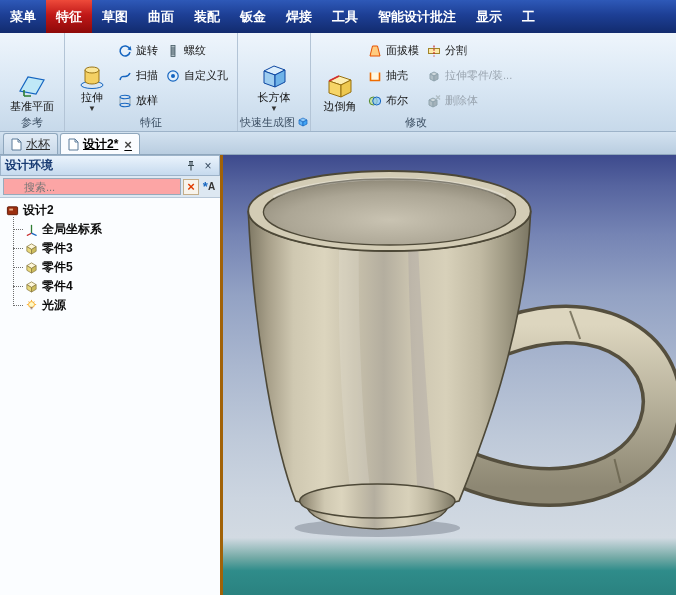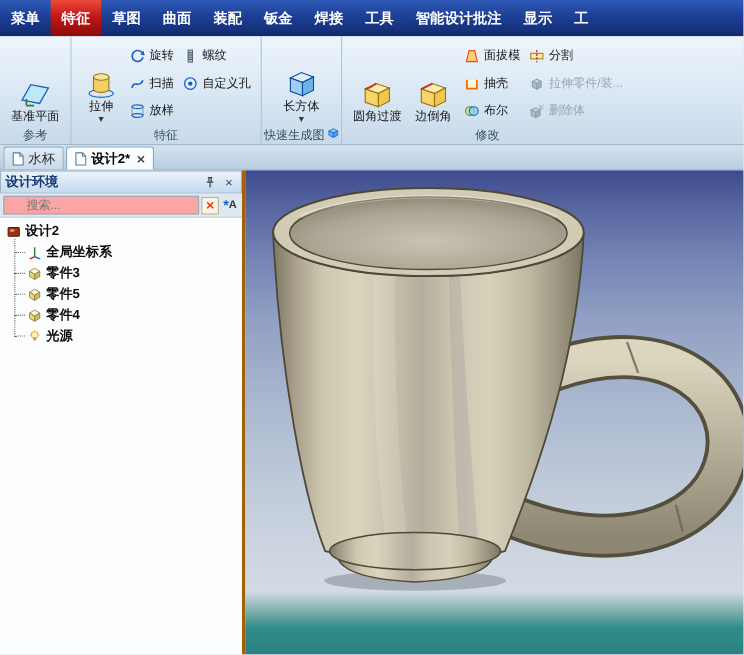--- a/index.html
+++ b/index.html
@@ -32,21 +32,21 @@
   .smallbtn.disabled { color:#9aa5b0; }
   .bicon, .sicon { display:flex; align-items:center; justify-content:center; flex:none; }
 
   
   .tabbar { height:23px; flex:none; display:flex; align-items:flex-end; gap:2px;
     padding-left:3px; background:linear-gradient(180deg,#d3e2f0,#b9cde0);
     border-bottom:1px solid #8fa7bd; }
   .dtab { height:21px; display:flex; align-items:center; gap:4px; padding:5px 7px;
     font-size:12px; color:#2a2a2a; cursor:default;
     background:linear-gradient(180deg,#e2ecf6,#c9d9e9);
-    border:1px solid #8fa7bd; border-bottom:none; border-radius:3px 3px 0 0; }
+    border:1px solid #8fa7bd; border-bottom:none; border-radius:3px 3px 0 0;text-decoration:underline; }
   .dtab.active { background:#fafcff; font-weight:bold; color:#000; }
   .tab-close { font-size:13px; color:#444; margin-left:2px; line-height:1; cursor:default; }
 
   
   .main { flex:1; display:flex; min-height:0; }
 
   .lpanel { width:223px; flex:none; display:flex; flex-direction:column;
     background:#eaf1f8; border-right:3px solid #a16207; }
   .lp-header { height:21px; flex:none; display:flex; align-items:center; gap:3px;
     padding:0 4px; font-size:12px; font-weight:bold; color:#173a72;
@@ -202,31 +202,20 @@
           <svg width="10" height="10" viewBox="0 0 10 10">
               <polygon points="1,3 5,1 9,3 5,5" fill="#90caf9" stroke="#1565c0" stroke-width="0.7"></polygon>
               <polygon points="1,3 5,5 5,9 1,7" fill="#64b5f6" stroke="#1565c0" stroke-width="0.7"></polygon>
               <polygon points="5,5 9,3 9,7 5,9" fill="#42a5f5" stroke="#1565c0" stroke-width="0.7"></polygon>
             </svg>
         </span>
       </div>
     </div>
 
     <div class="rgroup" style="border-right:none;">
-      <div class="bigbtn">
-        <span class="bicon">
-          <svg width="30" height="28" viewBox="0 0 30 28">
-              <polygon points="4,10 14,5 26,9 16,14" fill="#fdeeb0" stroke="#97700f" stroke-width="1"></polygon>
-              <polygon points="4,10 16,14 16,26 4,22" fill="#f6d567" stroke="#97700f" stroke-width="1"></polygon>
-              <polygon points="16,14 26,9 26,21 16,26" fill="#eec84f" stroke="#97700f" stroke-width="1"></polygon>
-              <path d="M14 5 Q 9 9 4 10" fill="none" stroke="#d32f2f" stroke-width="1.8"></path>
-            </svg>
-        </span>
-        <span class="lbl">圆角过渡</span>
-      </div>
       <div class="bigbtn" style="width:48px;">
         <span class="bicon">
           <svg width="30" height="28" viewBox="0 0 30 28">
               <polygon points="4,10 14,5 26,9 16,14" fill="#fdeeb0" stroke="#97700f" stroke-width="1"></polygon>
               <polygon points="4,10 16,14 16,26 4,22" fill="#f6d567" stroke="#97700f" stroke-width="1"></polygon>
               <polygon points="16,14 26,9 26,21 16,26" fill="#eec84f" stroke="#97700f" stroke-width="1"></polygon>
               <path d="M14 5 L 4 10" stroke="#d32f2f" stroke-width="1.8" fill="none"></path>
             </svg>
         </span>
         <span class="lbl">边倒角</span>

